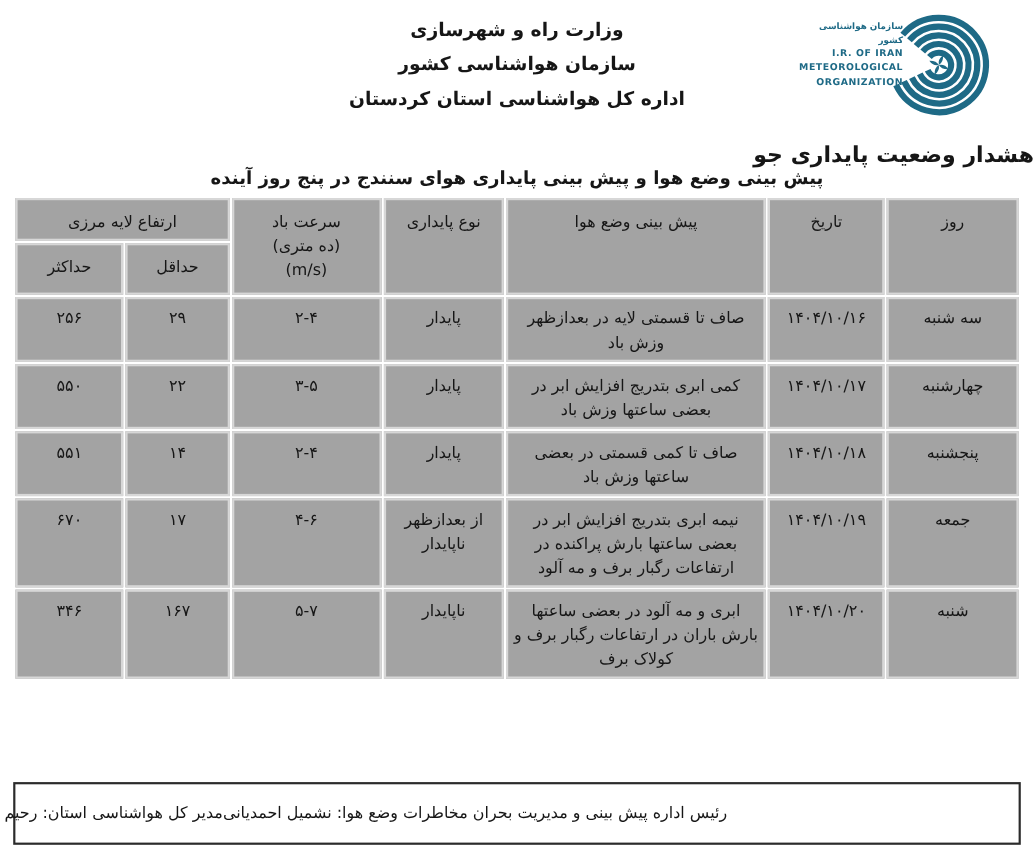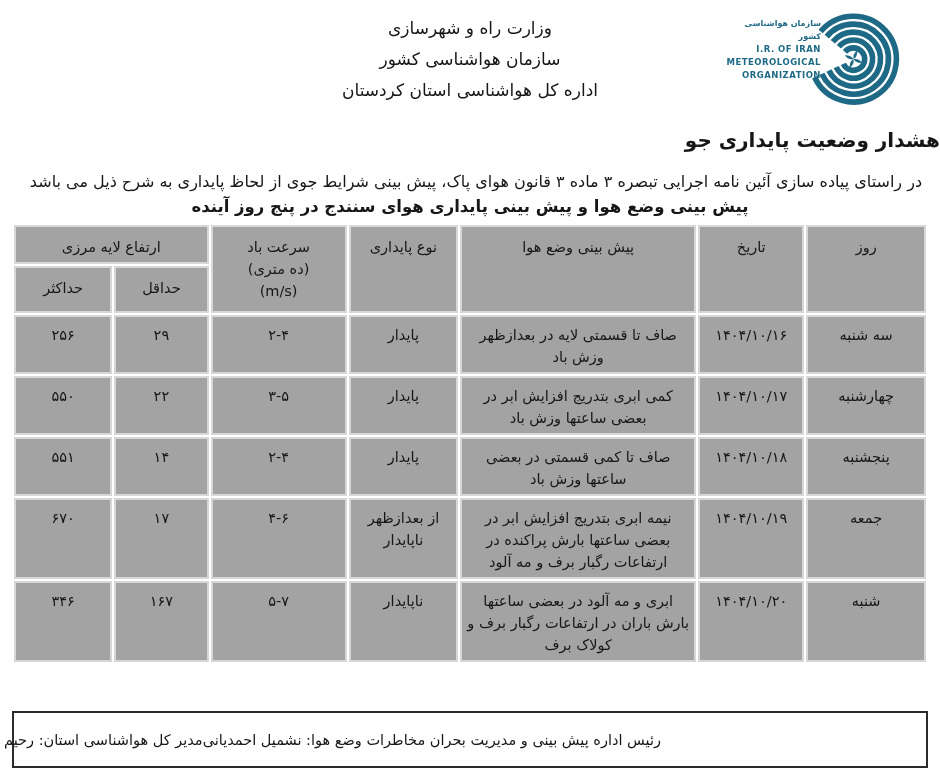--- a/index.html
+++ b/index.html
@@ -6,21 +6,21 @@
   .page{
     position:relative;
     width:940px;height:782px;
     background:#fff;
     font-family:"DejaVu Sans",sans-serif;
     color:#161616;
     overflow:hidden;
   }
   
   .org-block{padding-top:13px;text-align:center;direction:rtl;}
-  .org-line{font-size:17px;font-weight:normal;line-height:31px;}
+  .org-line{font-size:17px;font-weight:bold;line-height:31px;}
   .logo{position:absolute;top:5px;right:26px;width:190px;height:110px;}
   .logo svg{position:absolute;top:0;left:0;}
   .logo-text{
     position:absolute;top:12px;left:0;width:97px;
     text-align:right;color:#1e6a86;line-height:13px;
   }
   .logo-text .fa{font-size:8px;font-weight:bold;direction:rtl;}
   .logo-text .en{font-size:8.5px;font-weight:700;letter-spacing:.5px;white-space:nowrap;}
   
   .doc-title{margin-top:22px;text-align:right;direction:rtl;font-size:20px;font-weight:bold;}
@@ -96,21 +96,20 @@
     <div class="logo-text">
       <div class="fa">سازمان هواشناسی کشور</div>
       <div class="en">I.R. OF IRAN</div>
       <div class="en">METEOROLOGICAL</div>
       <div class="en">ORGANIZATION</div>
     </div>
   </div>
 
   <div class="doc-title">هشدار وضعیت پایداری جو</div>
 
-  <div class="intro">در راستای پیاده سازی آئین نامه اجرایی تبصره ۳ ماده ۳ قانون هوای پاک، پیش بینی شرایط جوی از لحاظ پایداری به شرح ذیل می باشد</div>
 
   <div class="tbl-title">پیش بینی وضع هوا و پیش بینی پایداری هوای سنندج در پنج روز آینده</div>
 
   <table class="forecast">
     <colgroup>
       <col style="width:13.3%">
         <col style="width:11.8%">
         <col style="width:26.2%">
       <col style="width:12.2%">
         <col style="width:15.1%">

